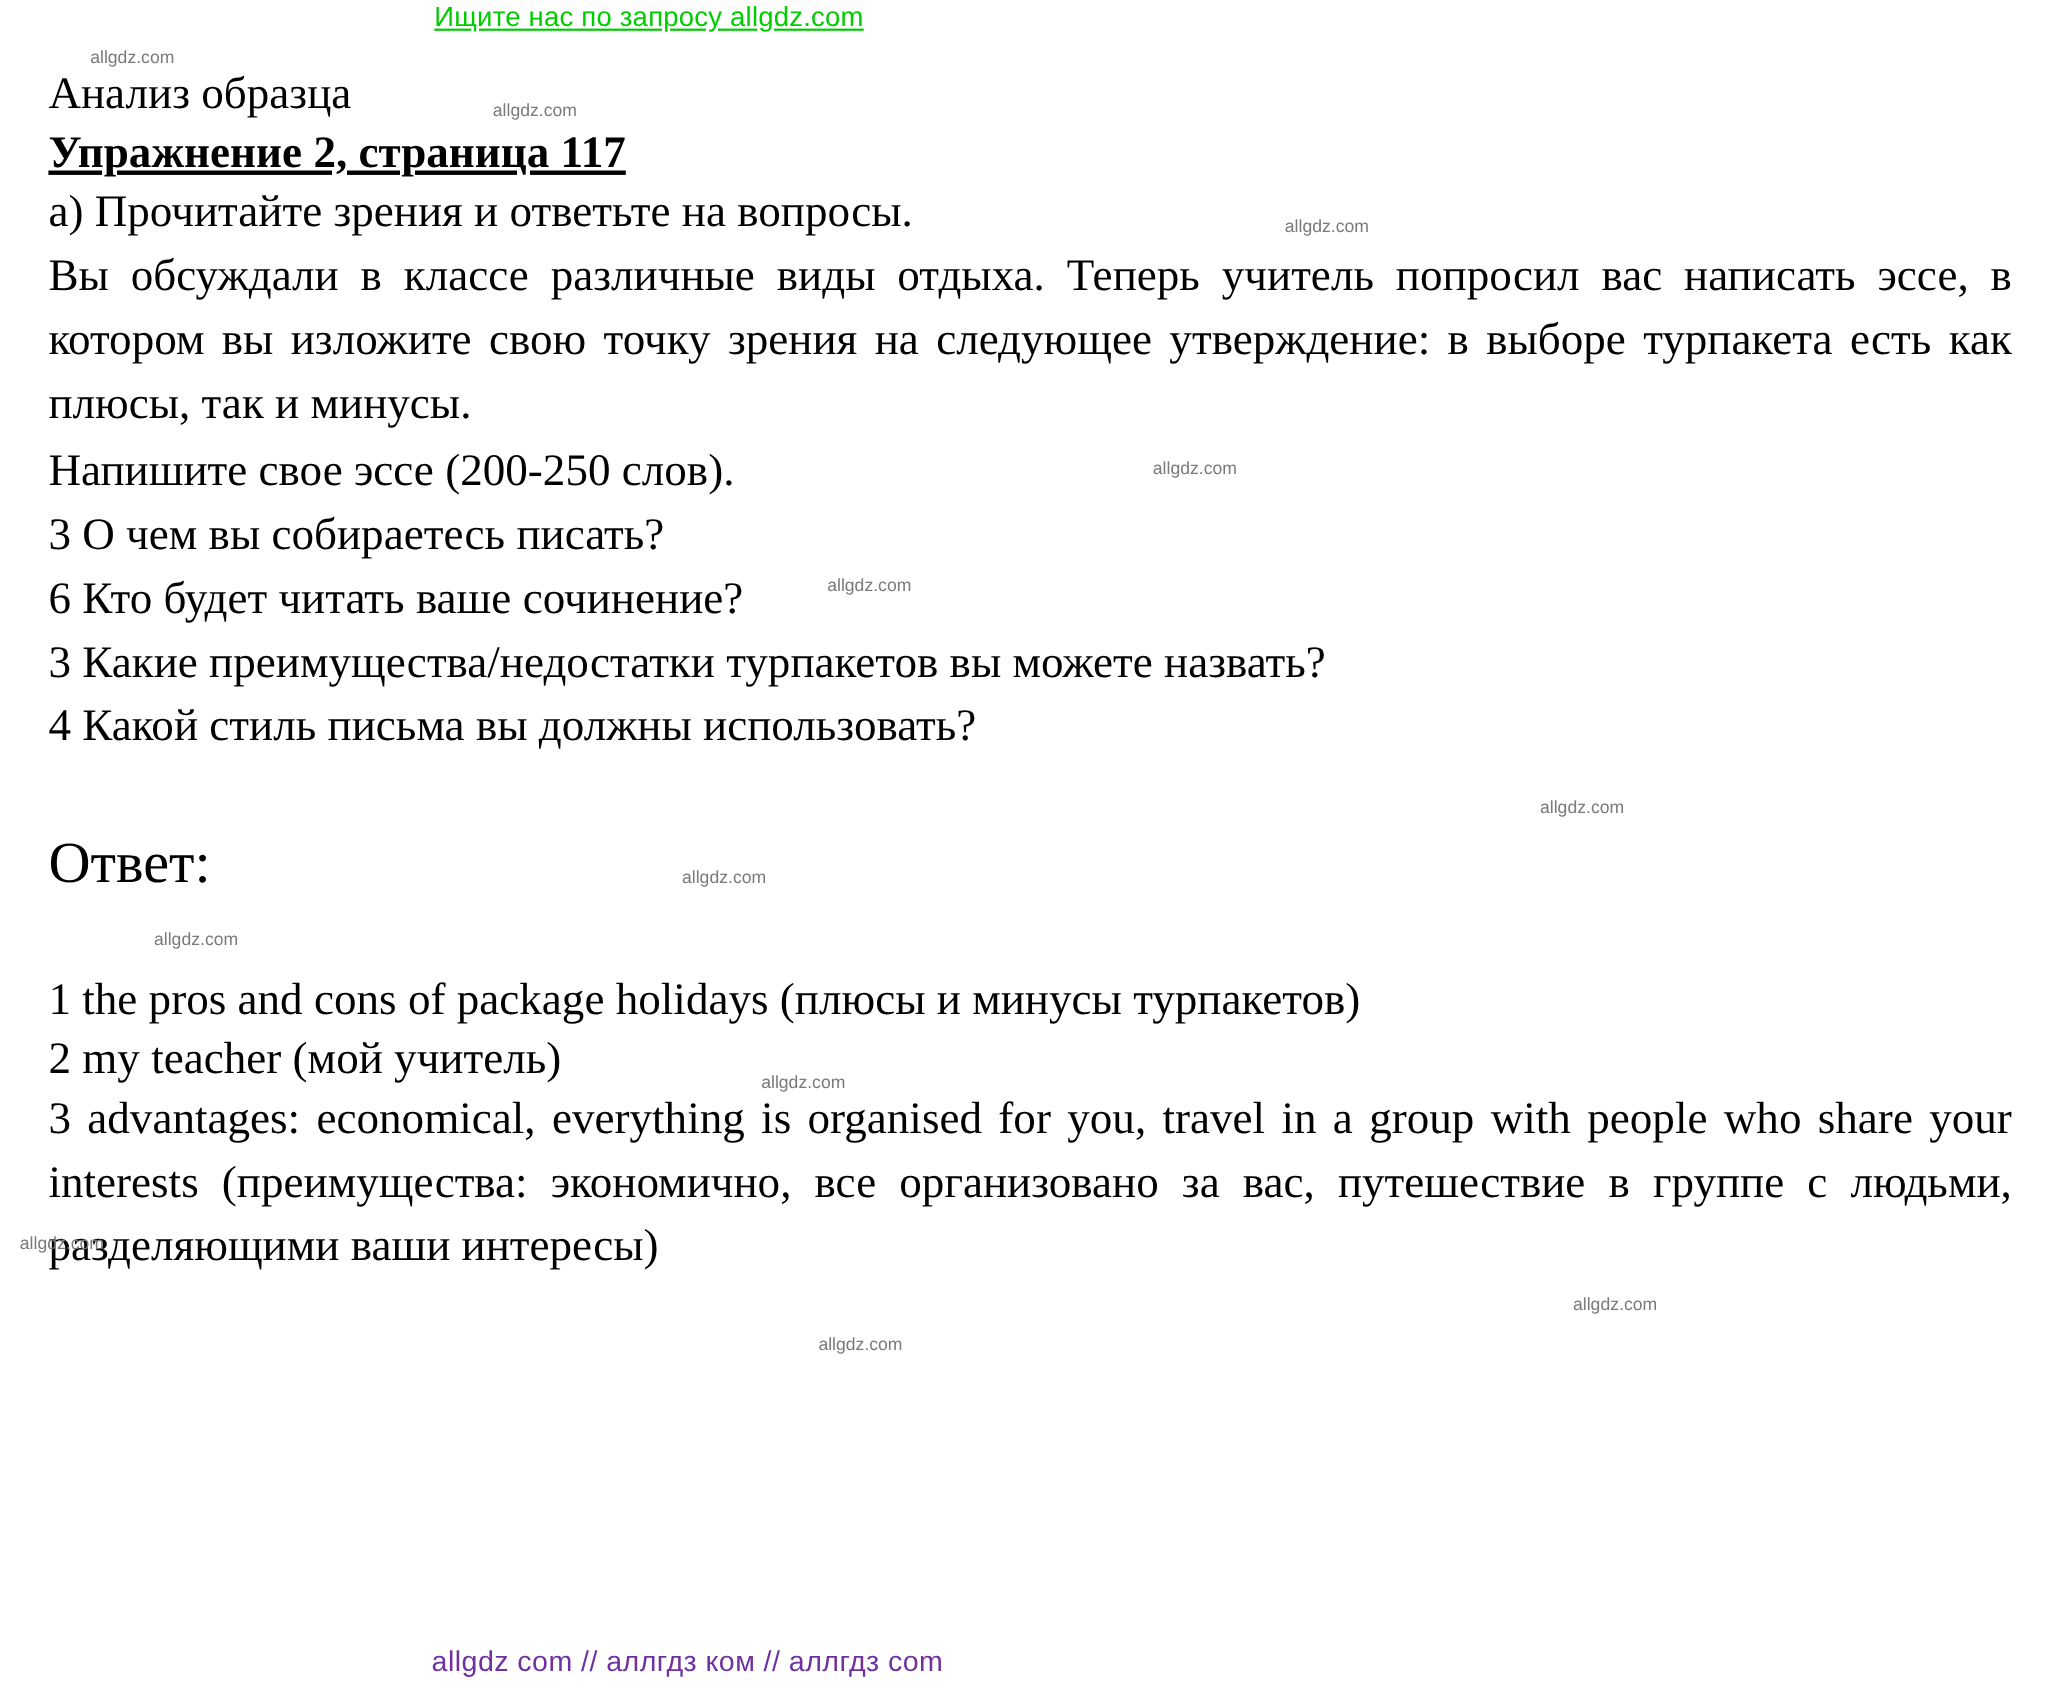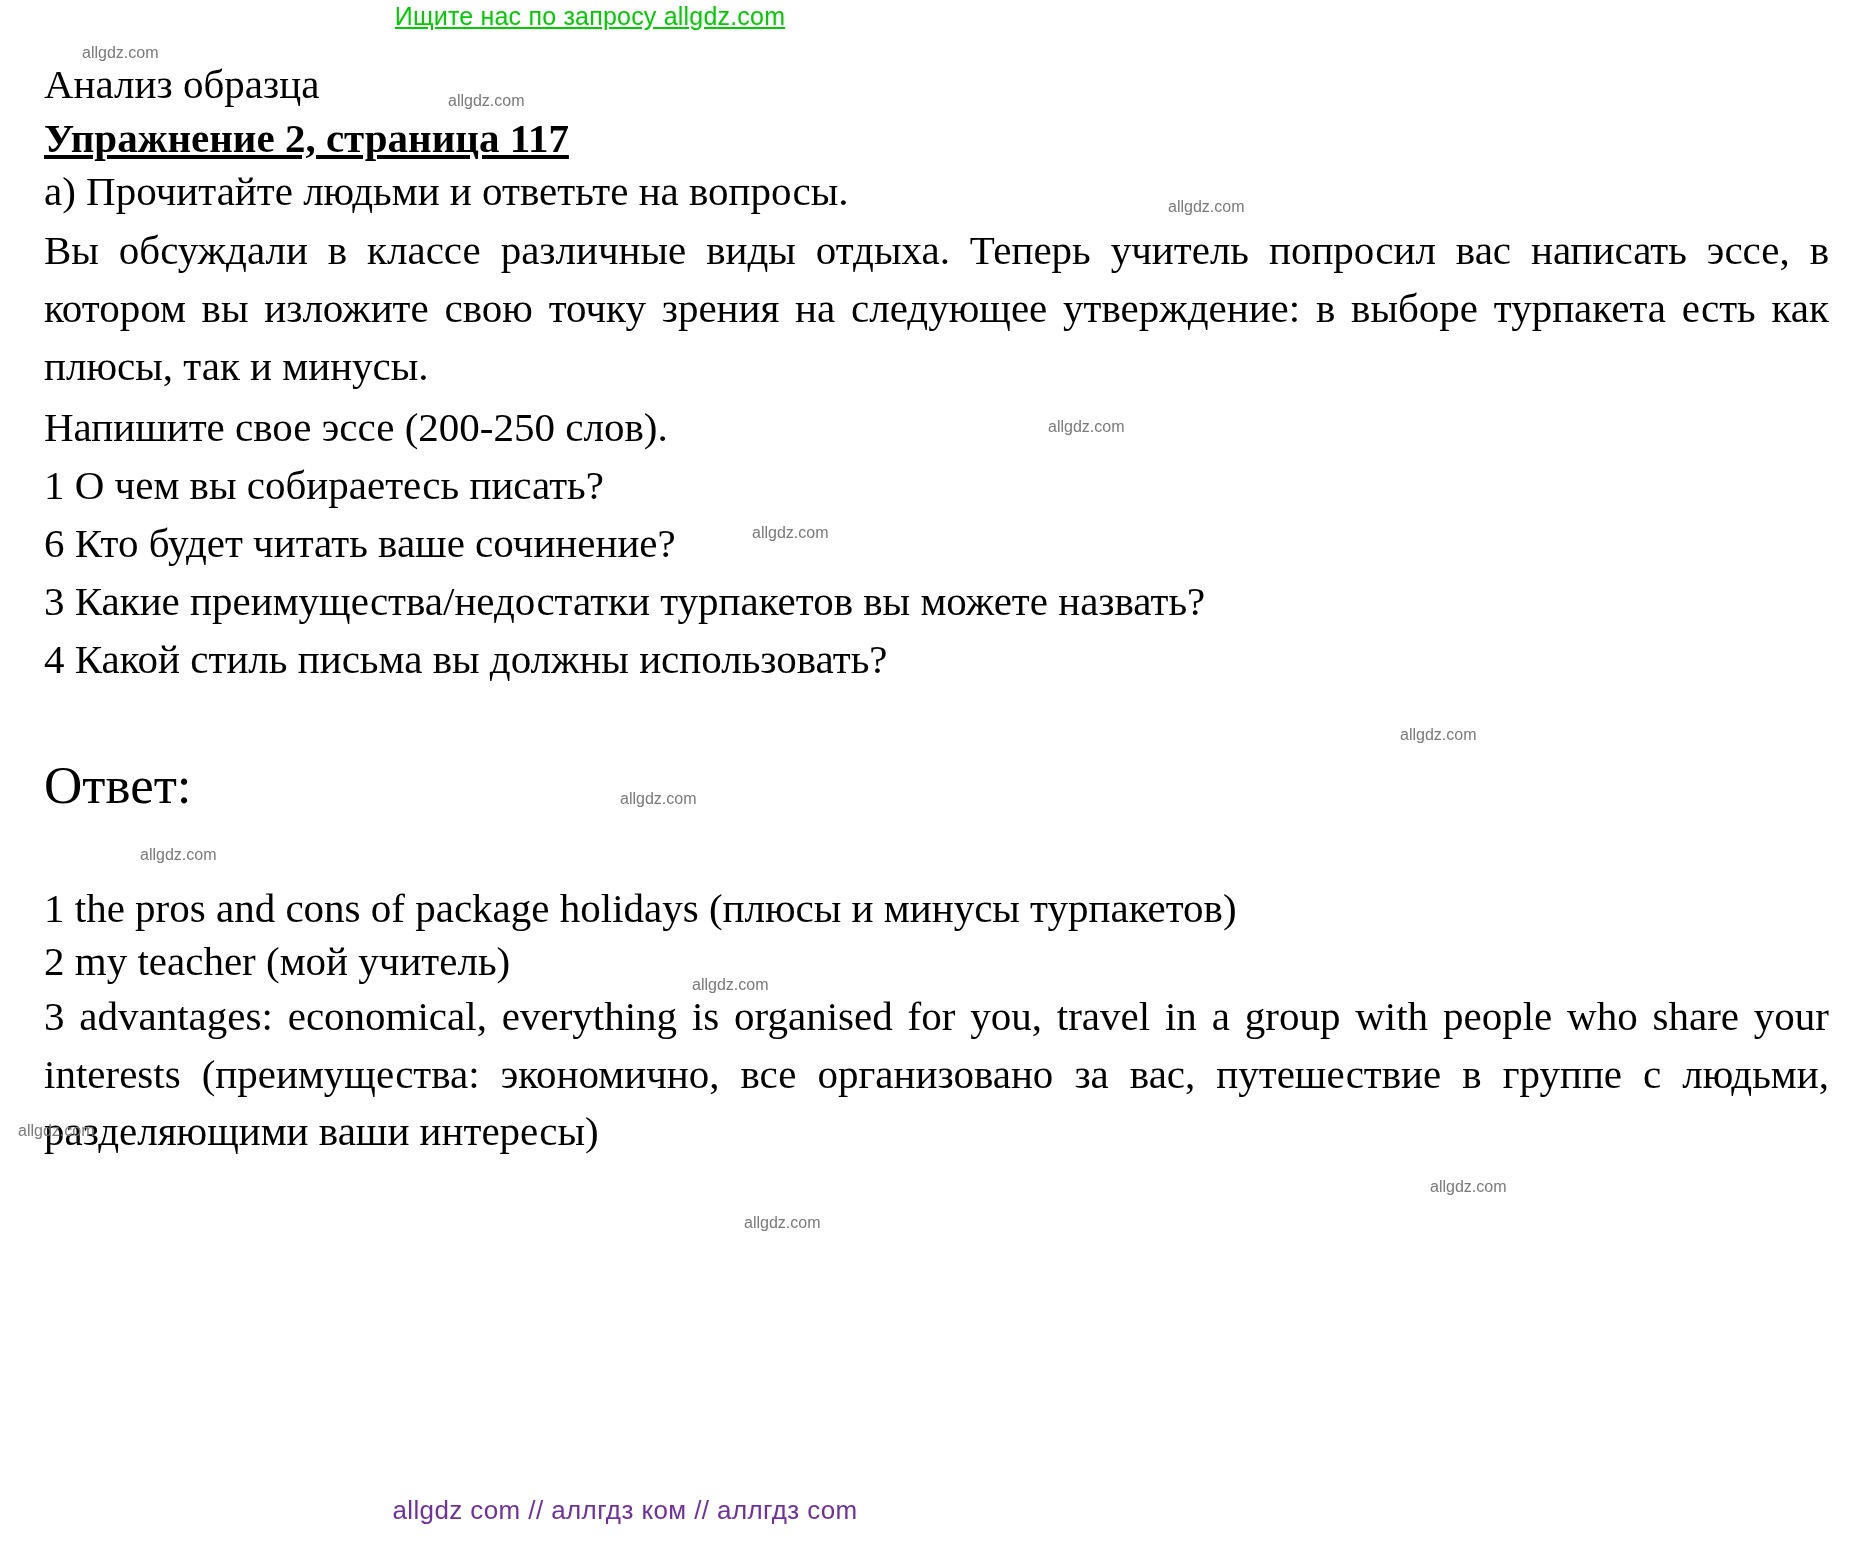--- a/index.html
+++ b/index.html
@@ -131,27 +131,27 @@
 <div class="page">
 
   <div class="top-banner">Ищите нас по запросу allgdz.com</div>
 
   <div class="content">
 
     <div class="heading-plain">Анализ образца</div>
 
     <div class="heading-bold">Упражнение 2, страница 117</div>
 
-    <div class="subtask">а) Прочитайте людьми и ответьте на вопросы.</div>
+    <div class="subtask">а) Прочитайте зрения и ответьте на вопросы.</div>
 
     <div class="para-justify">Вы обсуждали в классе различные виды отдыха. Теперь учитель попросил вас написать эссе, в котором вы изложите свою точку зрения на следующее утверждение: в выборе турпакета есть как плюсы, так и минусы.</div>
 
     <div class="line">Напишите свое эссе (200-250 слов).</div>
 
-    <div class="line">1 О чем вы собираетесь писать?</div>
+    <div class="line">3 О чем вы собираетесь писать?</div>
     <div class="line">6 Кто будет читать ваше сочинение?</div>
     <div class="line">3 Какие преимущества/недостатки турпакетов вы можете назвать?</div>
     <div class="line">4 Какой стиль письма вы должны использовать?</div>
 
     <div class="spacer-lg"></div>
 
     <div class="answer-label">Ответ:</div>
 
     <div class="spacer-lg"></div>
 

